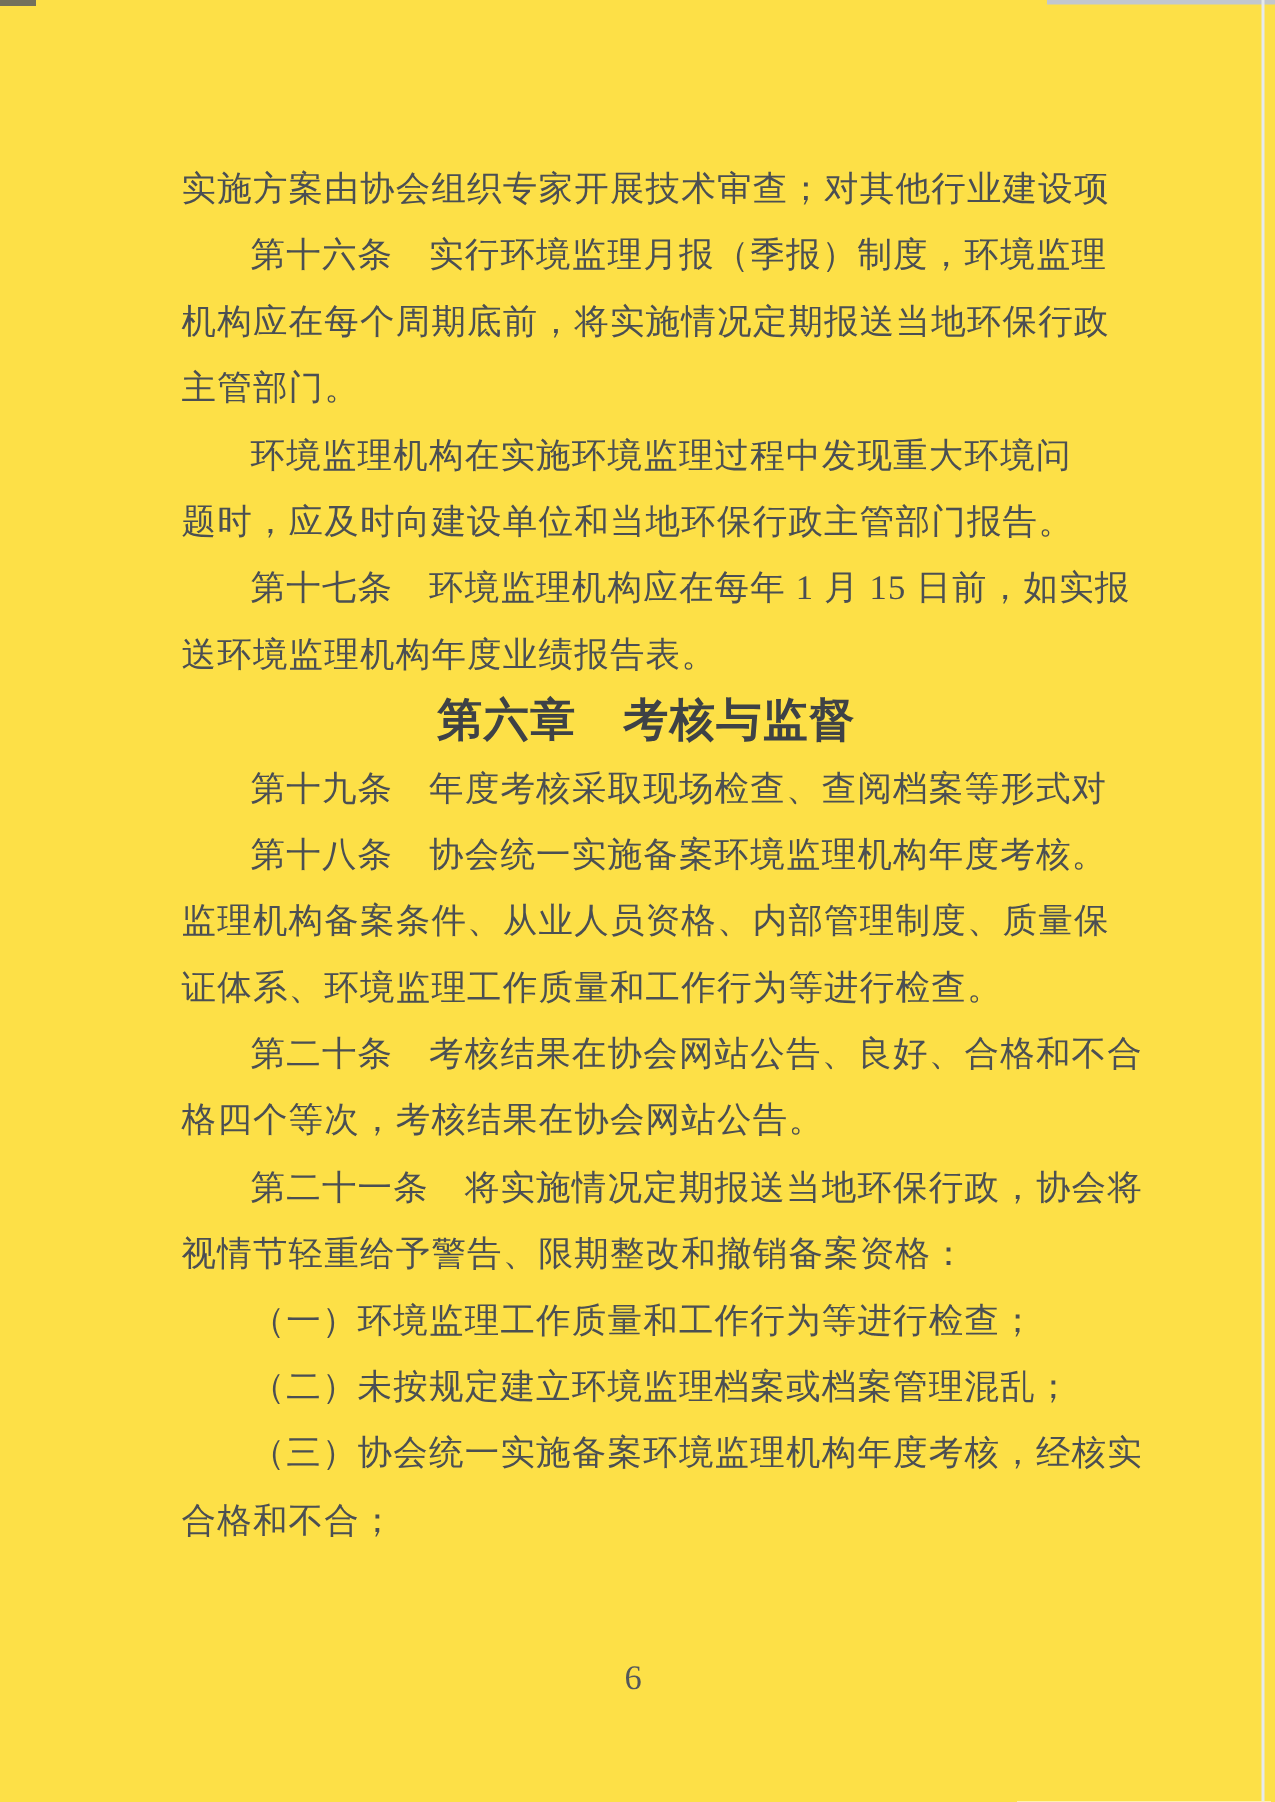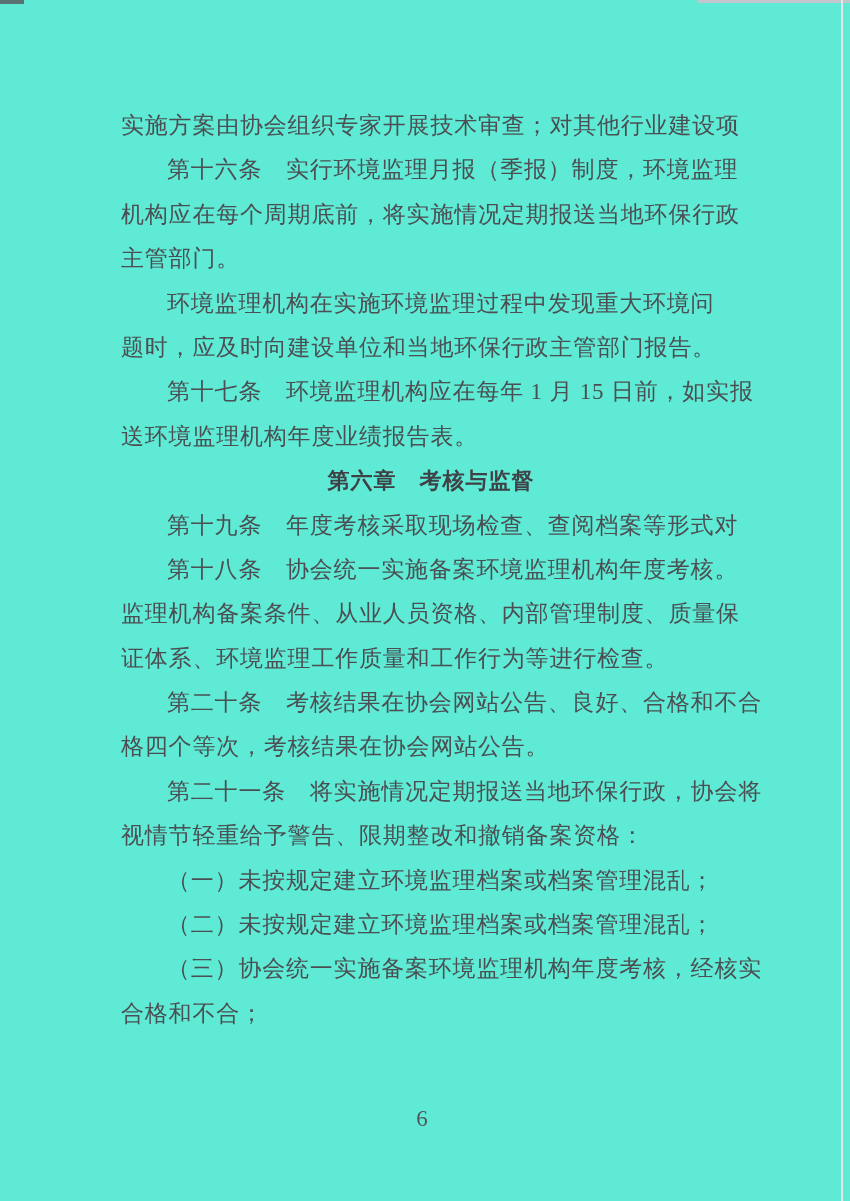--- a/index.html
+++ b/index.html
@@ -5,21 +5,21 @@
   html, body {
     margin: 0;
     padding: 0;
     background: #ffffff;
   }
   .page {
     position: relative;
     width: 850px;
     height: 1201px;
     margin: 0;
-    background: #5eead4;
+    background: #fde047;
     overflow: hidden;
     font-family: "Liberation Serif", "DejaVu Serif", serif;
   }
   
   .scan-mark-top-left {
     position: absolute;
     left: 0; top: 0;
     width: 24px; height: 4px;
     background: #5a5d60;
     opacity: 0.85;
@@ -51,21 +51,21 @@
     height: 44.4px;
     white-space: nowrap;
   }
   .line.indent {
     padding-left: 46px;
   }
   .line.heading {
     text-align: center;
     font-weight: bold;
     font-family: "Liberation Sans", "DejaVu Sans", sans-serif;
-    font-size: 22px;
+    font-size: 30px;
     letter-spacing: 1px;
     color: #3e4246;
   }
   .page-number {
     position: absolute;
     left: 0; top: 1106px;
     width: 844px;
     text-align: center;
     font-size: 23px;
     color: #53575b;
@@ -91,20 +91,20 @@
       <div class="line">送环境监理机构年度业绩报告表。</div>
       <div class="line heading">第六章　考核与监督</div>
       <div class="line indent">第十九条　年度考核采取现场检查、查阅档案等形式对</div>
       <div class="line indent">第十八条　协会统一实施备案环境监理机构年度考核。</div>
       <div class="line">监理机构备案条件、从业人员资格、内部管理制度、质量保</div>
       <div class="line">证体系、环境监理工作质量和工作行为等进行检查。</div>
       <div class="line indent">第二十条　考核结果在协会网站公告、良好、合格和不合</div>
       <div class="line">格四个等次，考核结果在协会网站公告。</div>
       <div class="line indent">第二十一条　将实施情况定期报送当地环保行政，协会将</div>
       <div class="line">视情节轻重给予警告、限期整改和撤销备案资格：</div>
-      <div class="line indent">（一）未按规定建立环境监理档案或档案管理混乱；</div>
+      <div class="line indent">（一）环境监理工作质量和工作行为等进行检查；</div>
       <div class="line indent">（二）未按规定建立环境监理档案或档案管理混乱；</div>
       <div class="line indent">（三）协会统一实施备案环境监理机构年度考核，经核实</div>
       <div class="line">合格和不合；</div>
     </div>
 
   <div class="page-number">6</div>
 </div>
 
 </body></html>

